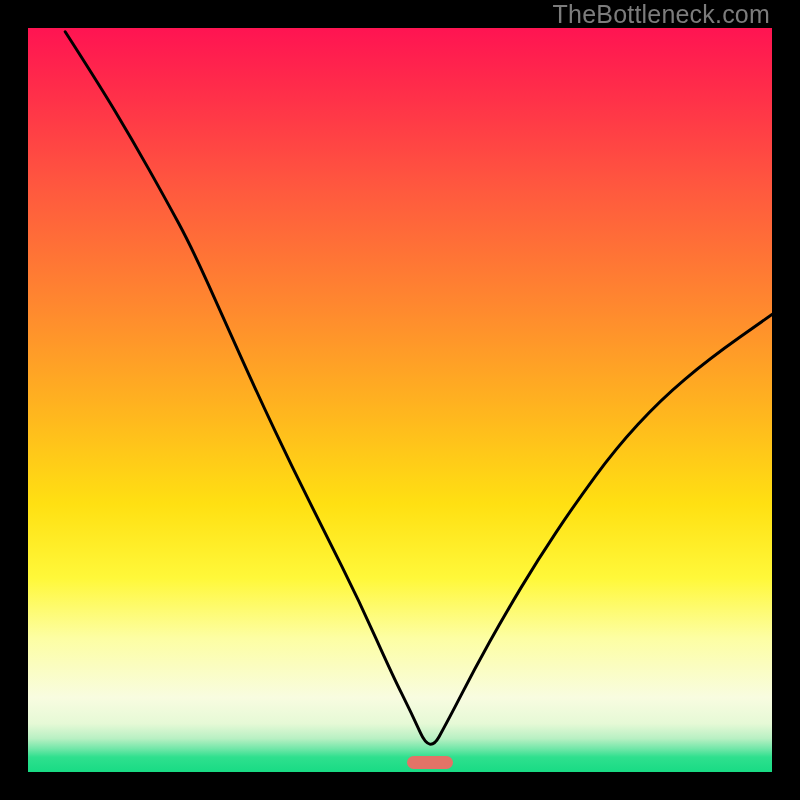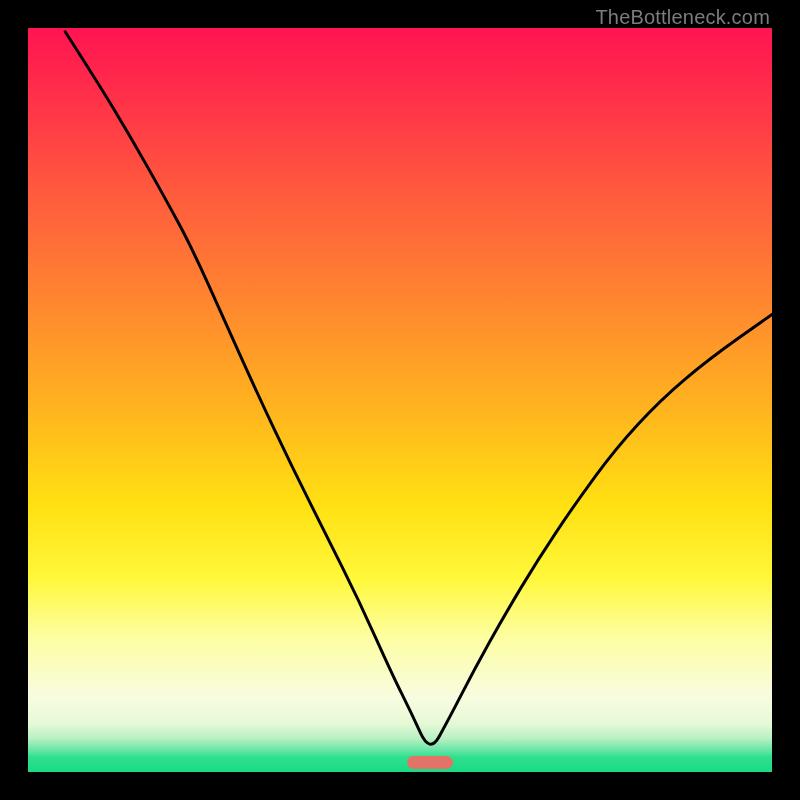--- a/index.html
+++ b/index.html
@@ -52,24 +52,24 @@
     width: 100%;
     height: 100%;
   }
   .marker {
     position: absolute;
     background: #e37367;
     border-radius: 8px;
   }
   .watermark {
     position: absolute;
-    top: 6px;
+    top: 0;
     right: 30px;
     color: #7c7c7c;
-    font-size: 20px;
+    font-size: 25px;
     letter-spacing: 0.2px;
     user-select: none;
   }
 </style>
 </head>
 <body>
 
 <div class="frame">
 
   <div class="watermark">TheBottleneck.com</div>

